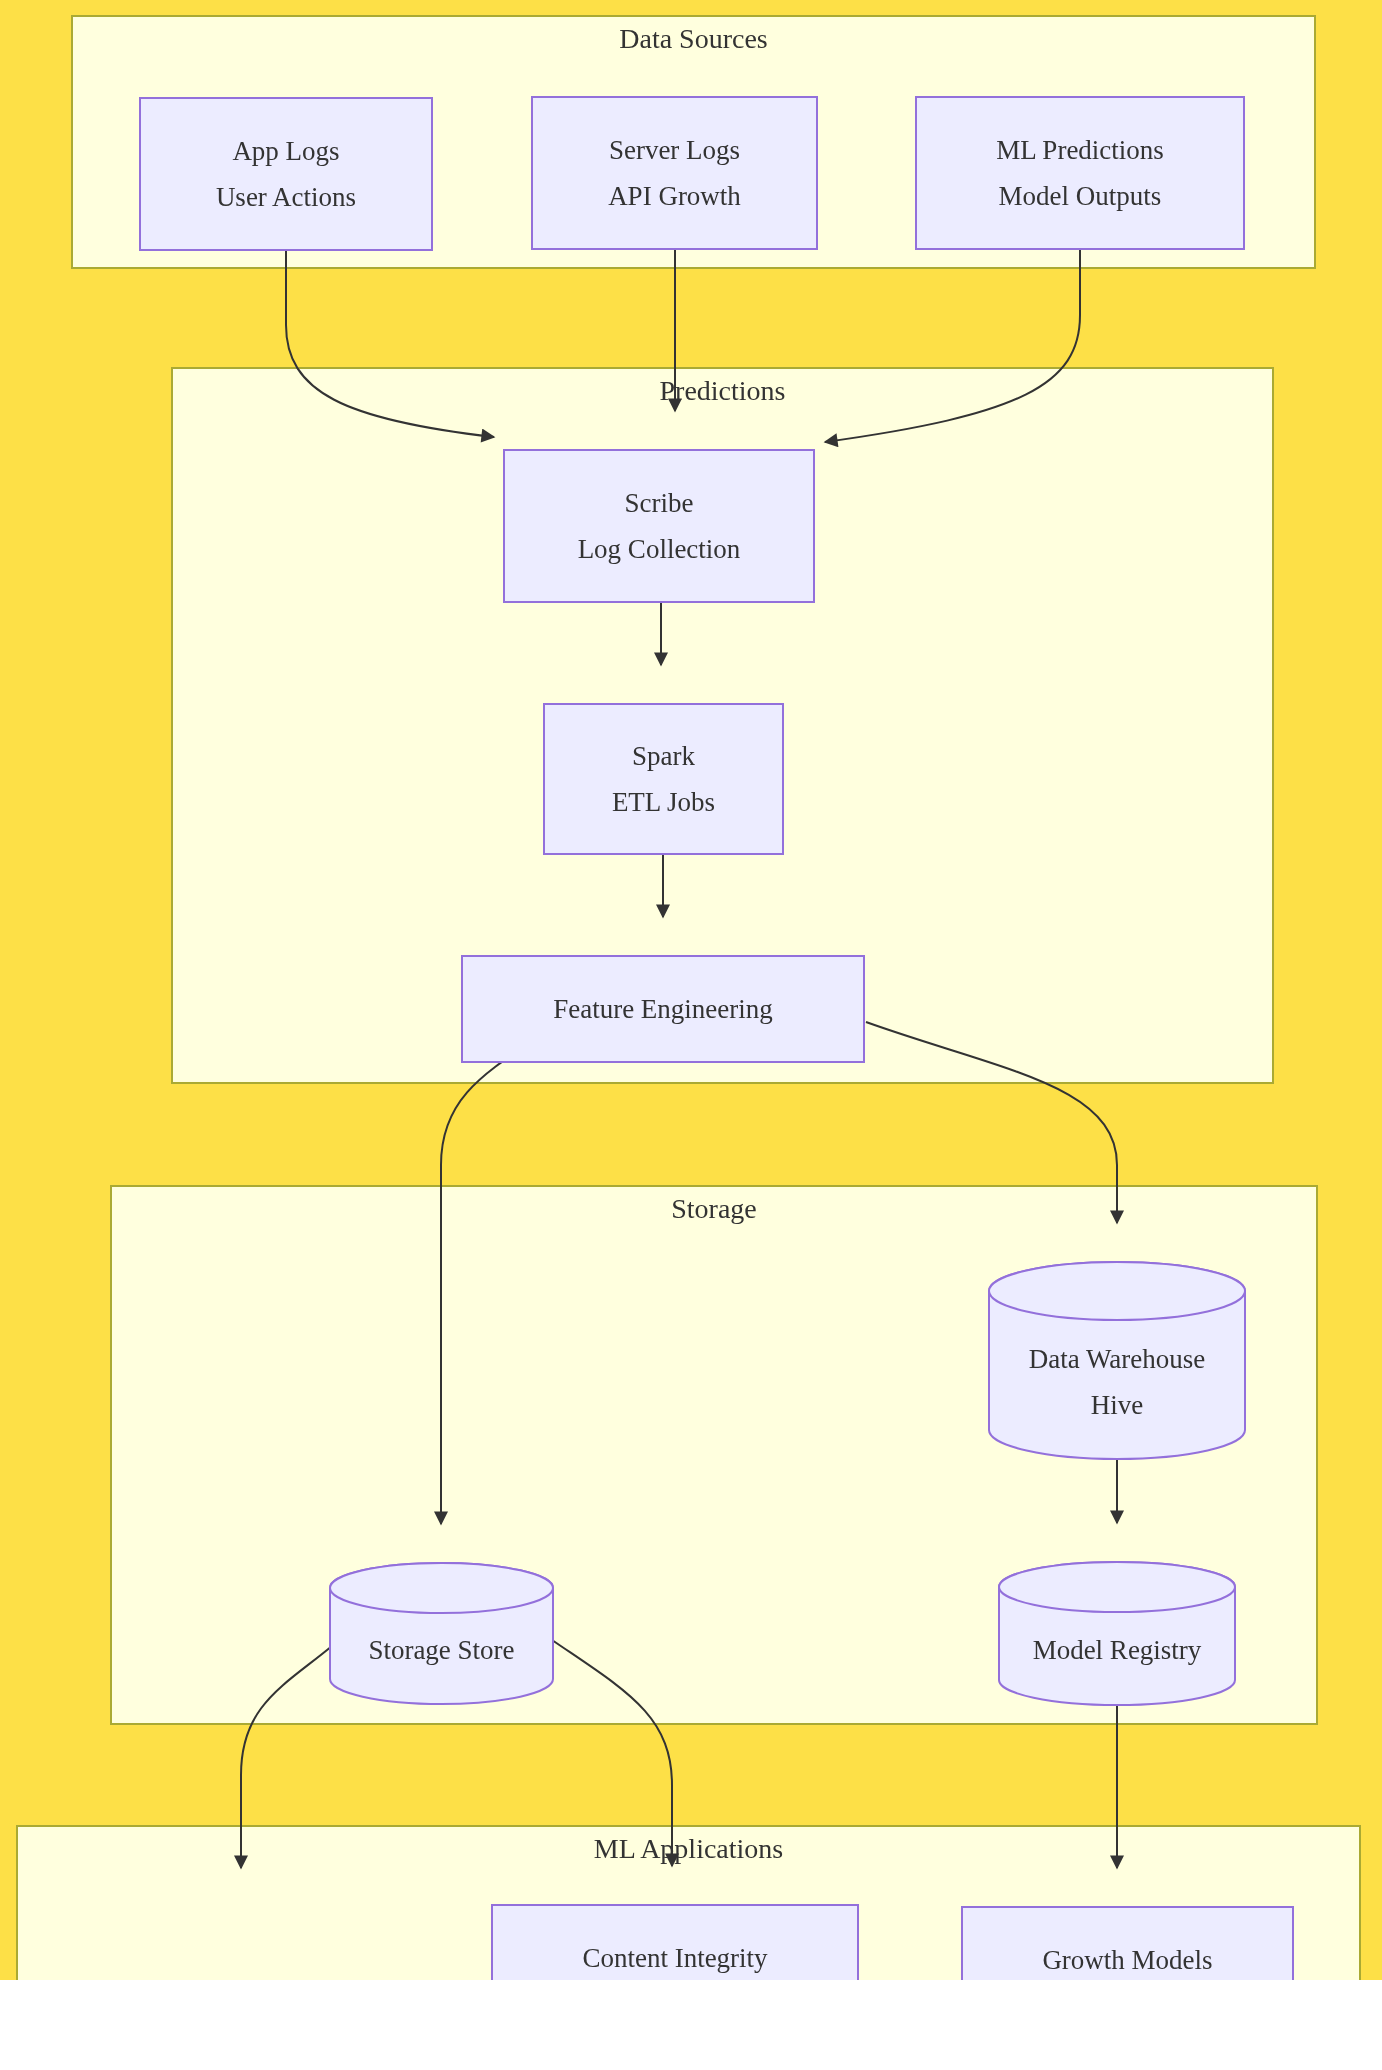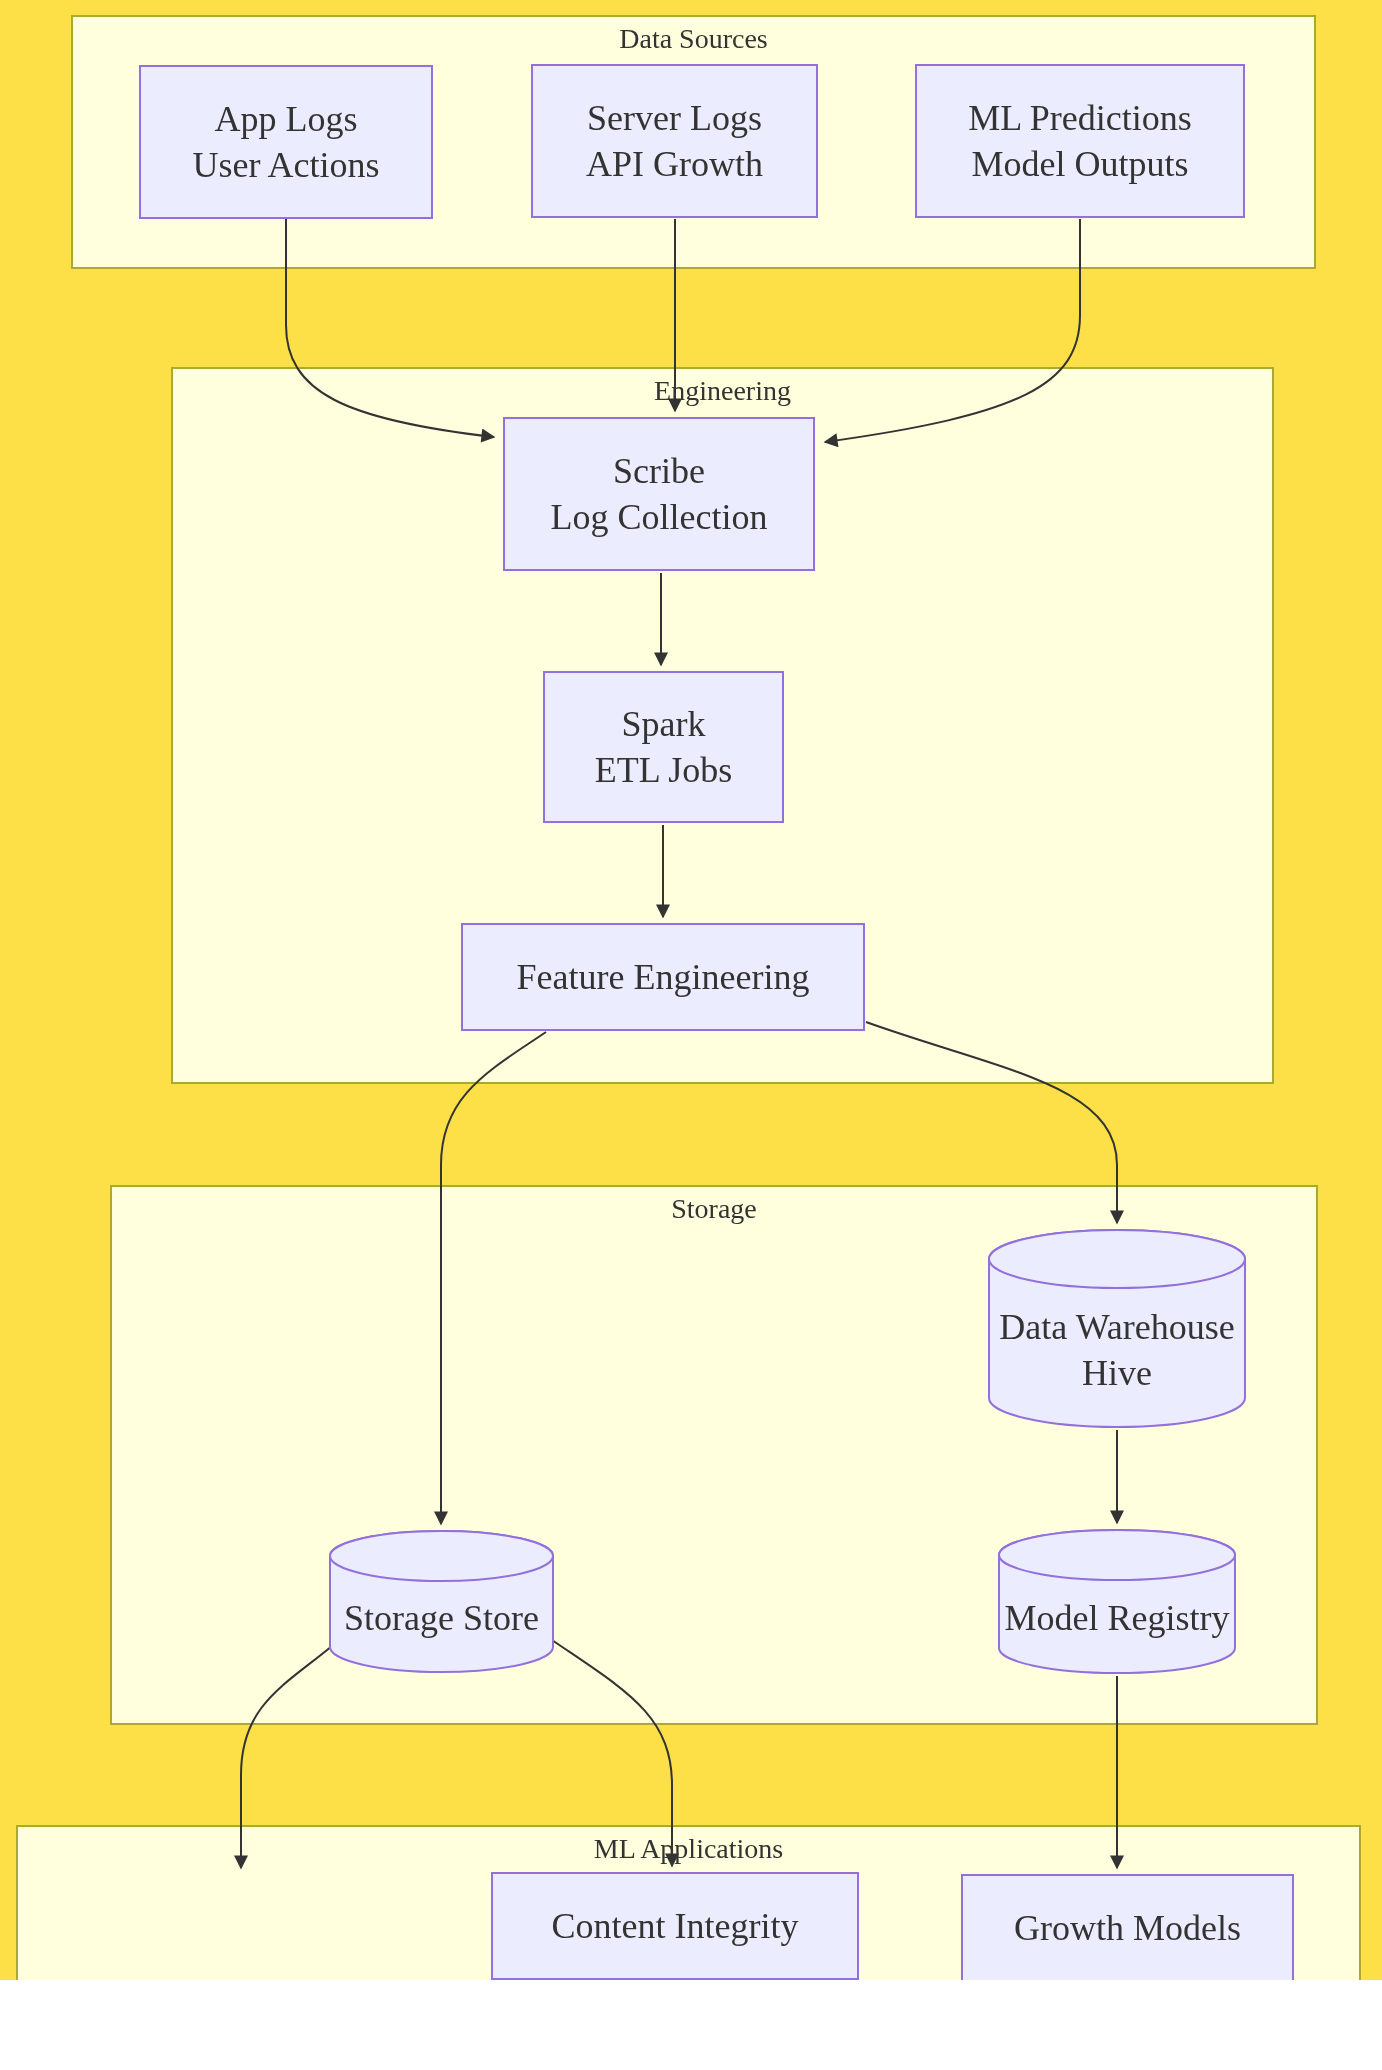--- a/index.html
+++ b/index.html
@@ -46,25 +46,26 @@
   #arrowhead path { fill: var(--edge); }
   .node {
     position: absolute;
     display: flex;
     flex-direction: column;
     align-items: center;
     justify-content: center;
     background: var(--node-fill);
     border: 2px solid var(--node-stroke);
     box-sizing: border-box;
-    font-size: 36px;
+    font-size: 27px;
     line-height: 46px;
     text-align: left;
     color: var(--text);
     z-index: 3;
+    margin-top: 32px;
   }
   .node.cyl {
     background: none;
     border: none;
   }
   .cyl-svg { position: absolute; left: 0; top: 0; }
   .cyl-body, .cyl-top {
     fill: var(--node-fill);
     stroke: var(--node-stroke);
     stroke-width: 2px;
@@ -82,21 +83,21 @@
 </head>
 <body>
 
 <div class="canvas">
 
   <div class="cluster" style="left:71px;top:15px;width:1245px;height:254px">
     <div class="cluster-title">Data Sources</div>
   </div>
 
   <div class="cluster" style="left:171px;top:367px;width:1103px;height:717px">
-    <div class="cluster-title">Engineering</div>
+    <div class="cluster-title">Predictions</div>
   </div>
 
   <div class="cluster" style="left:110px;top:1185px;width:1208px;height:540px">
     <div class="cluster-title">Storage</div>
   </div>
 
   <div class="cluster" style="left:16px;top:1825px;width:1345px;height:206px">
     <div class="cluster-title">ML Applications</div>
   </div>
 

